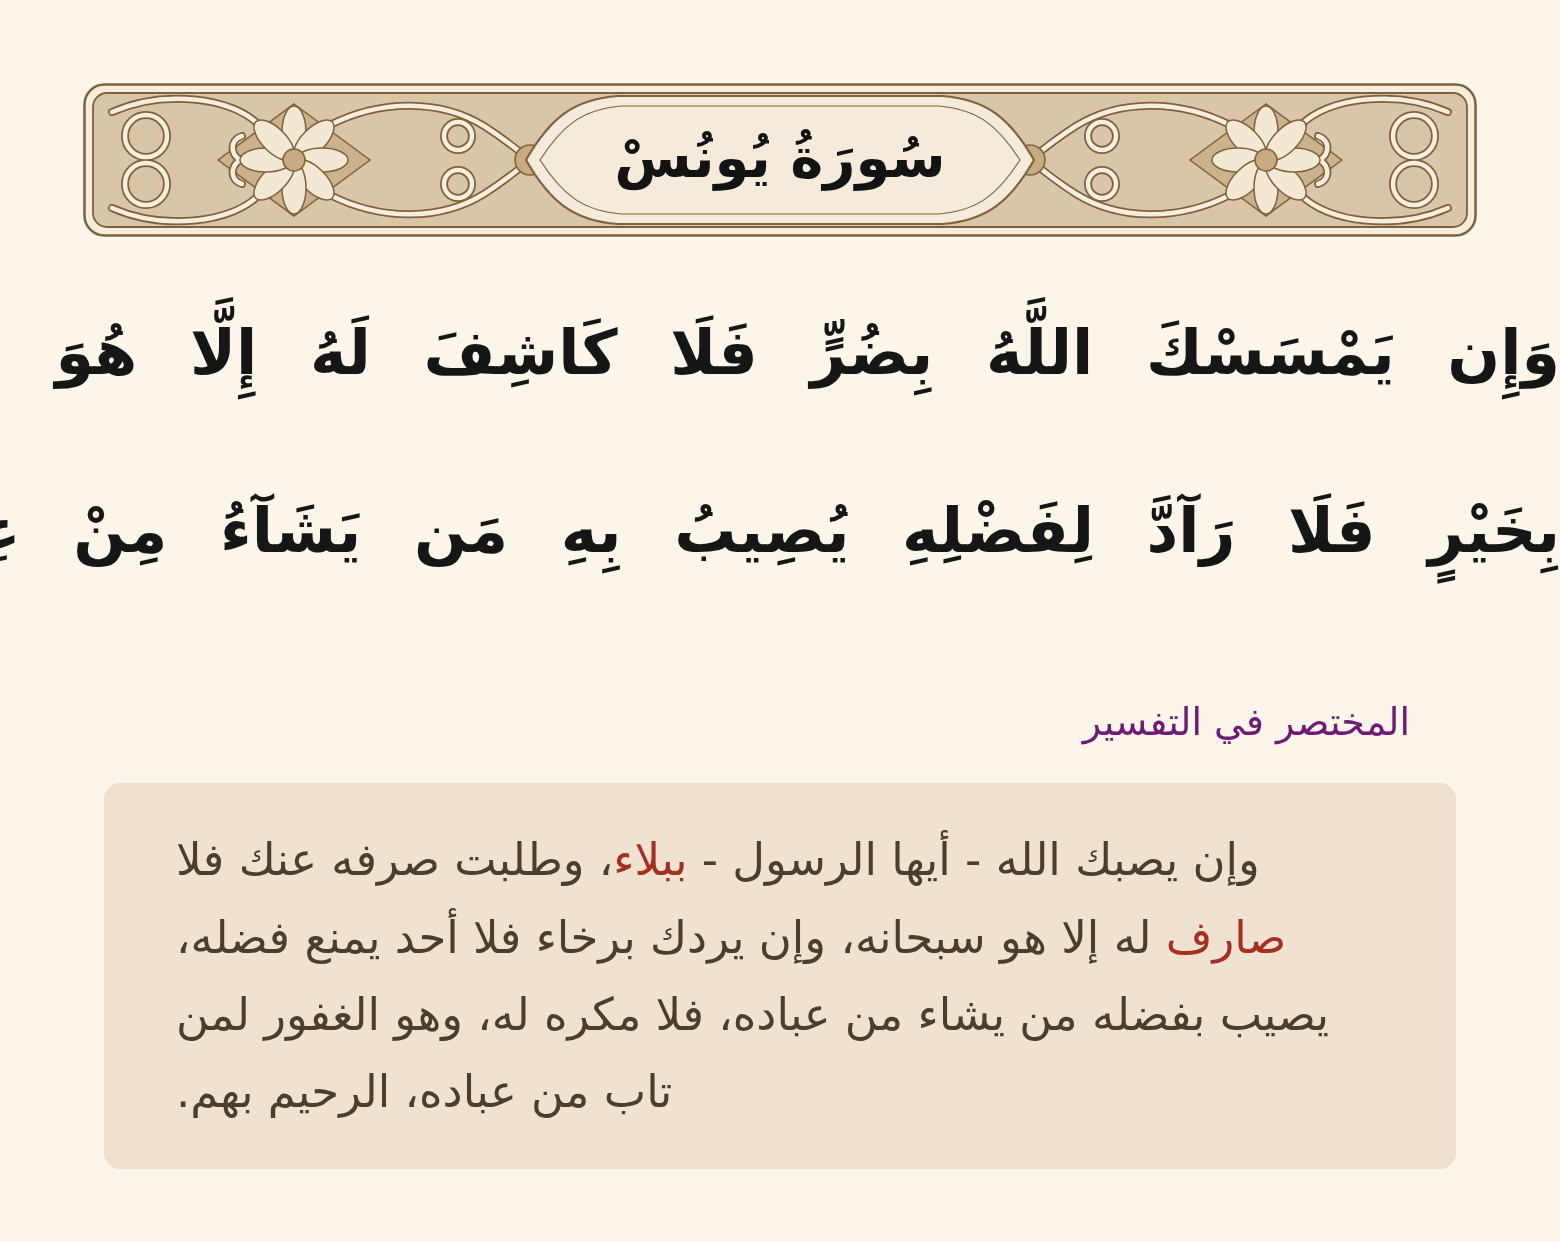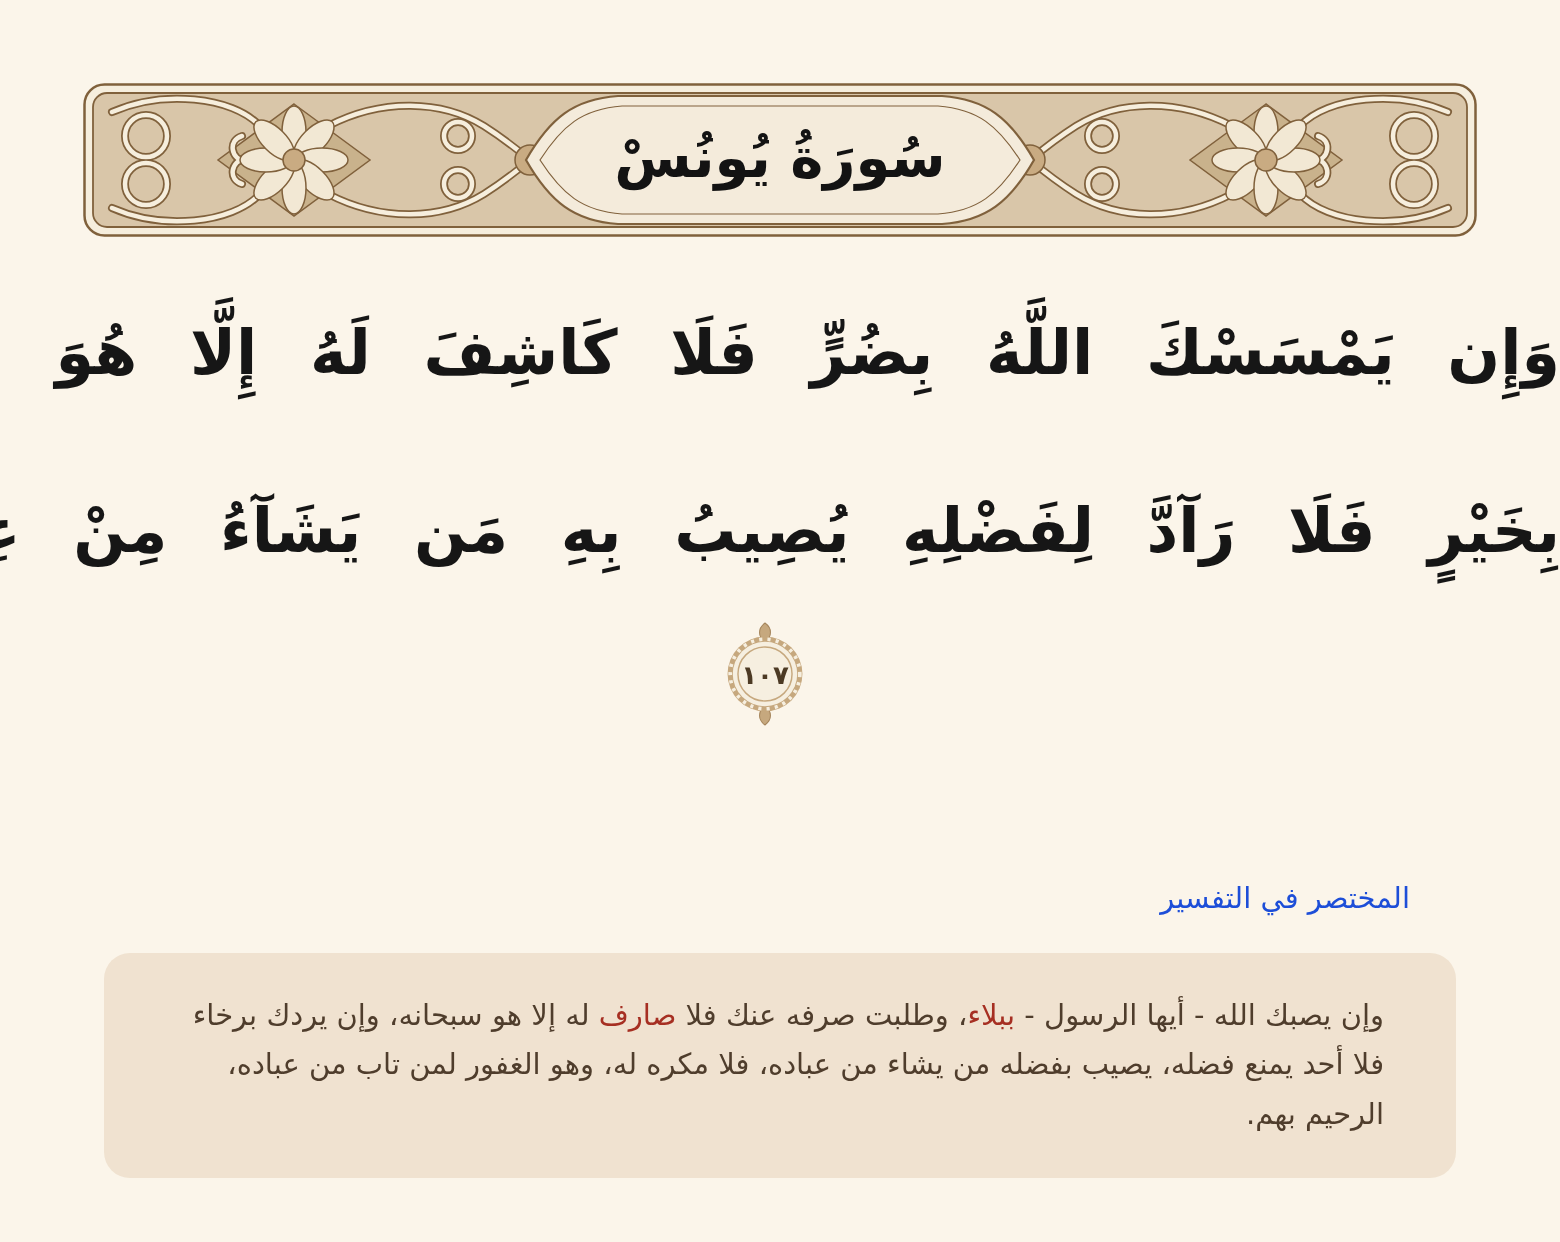--- a/index.html
+++ b/index.html
@@ -21,29 +21,29 @@
   .verse{direction:rtl;text-align:center;margin-top:26px;color:#161616;font-weight:bold;}
   .verse .line{font-size:62px;line-height:178px;white-space:nowrap;}
   .verse .line.wide{word-spacing:0.5em;}
   .ayah-medallion{
     display:inline-block;vertical-align:middle;margin-right:30px;
     transform:translateY(-8px);
   }
   
   .attribution{
     direction:rtl;text-align:right;margin:76px 150px 4px 0;
-    color:#1d4ed8;font-size:29px;line-height:1.4;
+    color:#701a75;font-size:38px;line-height:1.4;
   }
   
   .tafsir-box{
     width:1352px;margin:34px auto 0;box-sizing:border-box;
-    background:#f0e2d0;border-radius:26px;
+    background:#f0e2d0;border-radius:16px;
     padding:38px 72px;
-    direction:rtl;text-align:right;
-    color:#4f3d2c;font-size:29px;line-height:1.72;
+    direction:rtl;text-align:left;
+    color:#4f3d2c;font-size:45px;line-height:1.72;
   }
   .tafsir-box .hl{color:#a62f22;}
 </style>
 </head>
 <body>
 
 <div class="banner">
   <svg viewBox="0 0 1396 156" aria-hidden="true">
     <defs>
       <g id="vines">
@@ -82,29 +82,21 @@
     <path d="M444,78 C468,36 492,17 536,14 L860,14 C904,17 928,36 952,78 C928,120 904,139 860,142 L536,142 C492,139 468,120 444,78 Z" fill="#f4ebdb" stroke="#80613c" stroke-width="2.2"></path>
     <path d="M458,78 C480,44 500,27 540,24 L856,24 C896,27 916,44 938,78 C916,112 896,129 856,132 L540,132 C500,129 480,112 458,78 Z" fill="none" stroke="#80613c" stroke-width="1.2"></path>
   </svg>
   <div class="surah-title">سُورَةُ يُونُسْ</div>
 </div>
 
 <div class="verse">
   <div class="line wide">وَإِن يَمْسَسْكَ اللَّهُ بِضُرٍّ فَلَا كَاشِفَ لَهُ إِلَّا هُوَ وَإِن يُرِدْكَ</div>
   <div class="line wide">بِخَيْرٍ فَلَا رَآدَّ لِفَضْلِهِ يُصِيبُ بِهِ مَن يَشَآءُ مِنْ عِبَادِهِ</div>
   <div class="line">
-    <span class="ayah-medallion"><svg width="96" height="104" viewBox="0 0 92 100" aria-hidden="true">
-        <path d="M46,1 C53,6 53,14 46,19 C39,14 39,6 46,1 Z" fill="#c6a87e" stroke="#a5855c" stroke-width="1"></path>
-        <path d="M46,81 C53,86 53,94 46,99 C39,94 39,86 46,81 Z" fill="#c6a87e" stroke="#a5855c" stroke-width="1"></path>
-        <circle cx="46" cy="50" r="36" fill="#c6a87e"></circle>
-        <circle cx="46" cy="50" r="31" fill="#f6efe0"></circle>
-        <circle cx="46" cy="50" r="33.5" fill="none" stroke="#f6efe0" stroke-width="3.5" stroke-dasharray="3 5"></circle>
-        <circle cx="46" cy="50" r="26" fill="none" stroke="#c6a87e" stroke-width="1.4"></circle>
-        <text x="46" y="51" text-anchor="middle" dominant-baseline="central" font-size="25" font-weight="bold" fill="#4c3a24">١٠٧</text>
-      </svg></span>
+    
   </div>
 </div>
 
 <div class="attribution">المختصر في التفسير</div>
 
 <div class="tafsir-box">
   <p style="margin:0"><span>وإن يصبك الله - أيها الرسول - </span><span class="hl">ببلاء</span><span>، وطلبت صرفه عنك فلا </span><span class="hl">صارف</span><span> له إلا هو سبحانه، وإن يردك برخاء فلا أحد يمنع فضله، يصيب بفضله من يشاء من عباده، فلا مكره له، وهو الغفور لمن تاب من عباده، الرحيم بهم.</span></p>
 </div>
 
 </body></html>

